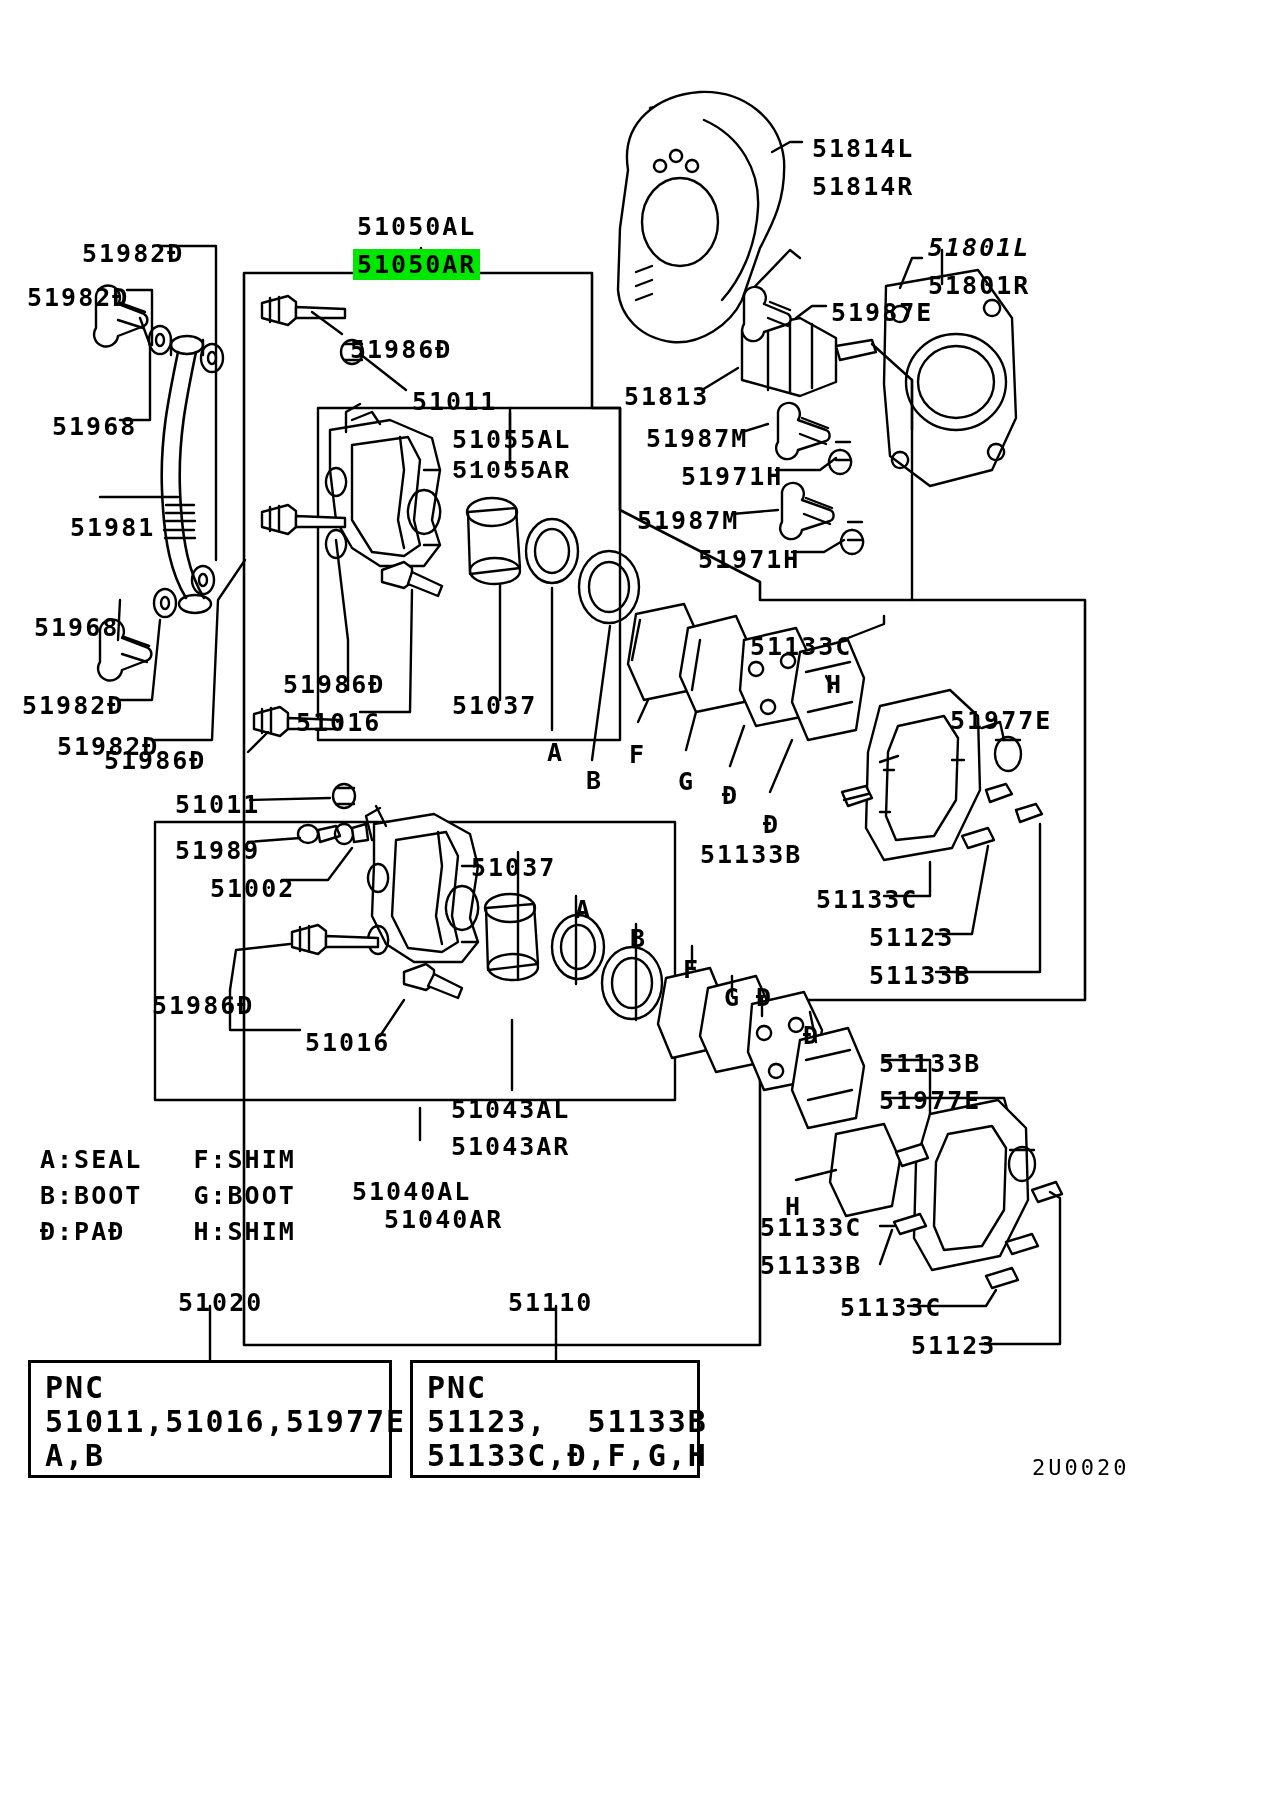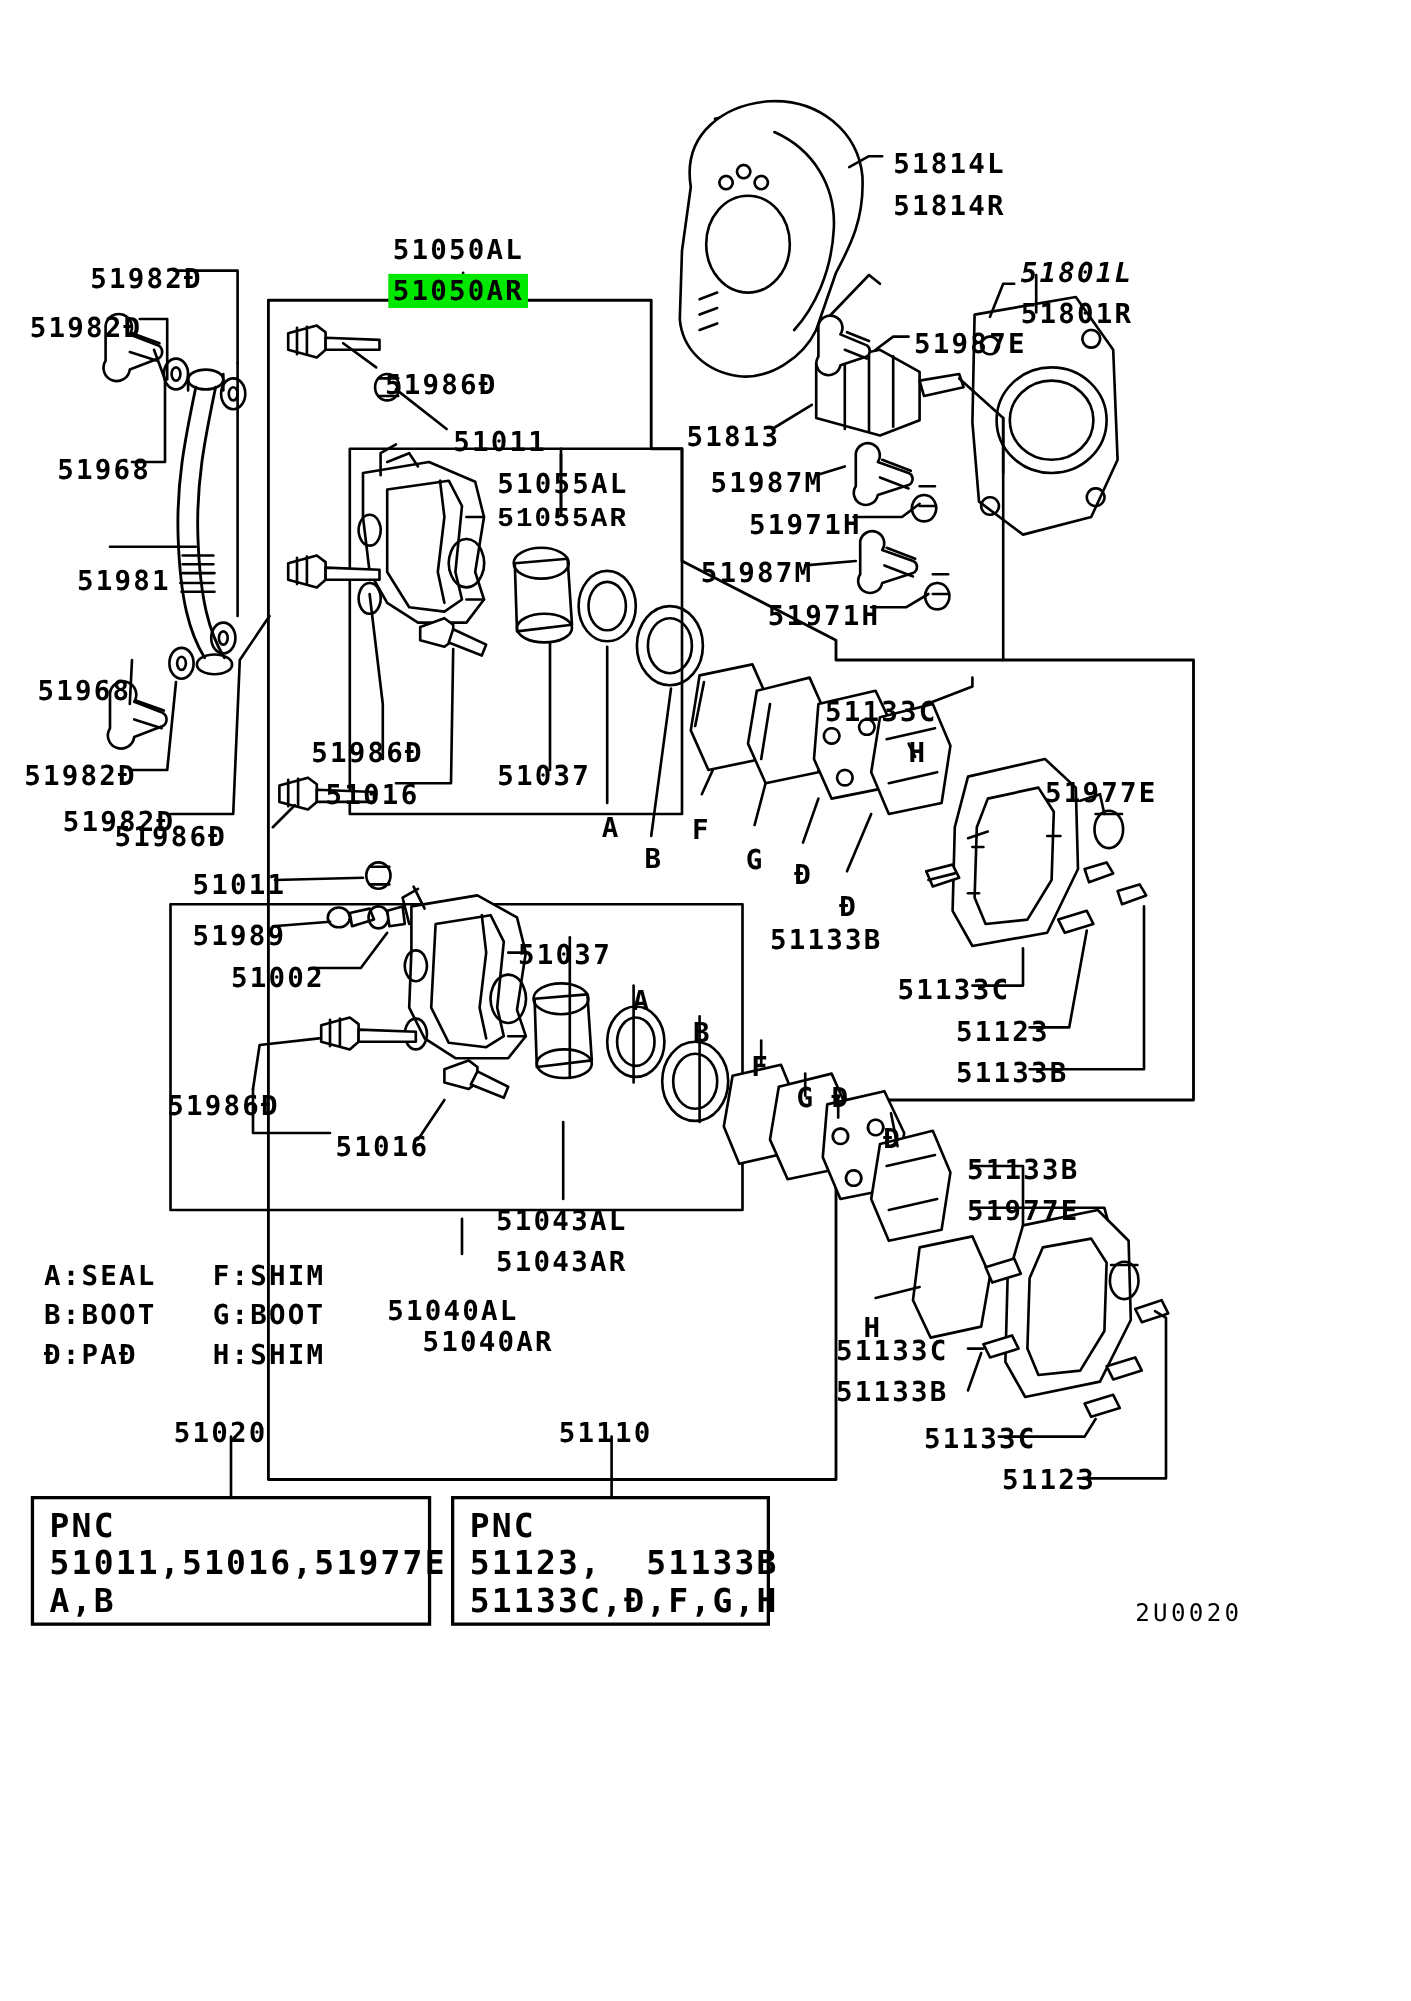--- a/index.html
+++ b/index.html
@@ -387,21 +387,21 @@
   <div class="lbl" style="left:879px; top:1048px;">51133B</div>
   <div class="lbl" style="left:879px; top:1085px;">51977E</div>
   <div class="lbl" style="left:785px; top:1191px;">H</div>
   <div class="lbl" style="left:760px; top:1212px;">51133C</div>
   <div class="lbl" style="left:760px; top:1250px;">51133B</div>
   <div class="lbl" style="left:840px; top:1292px;">51133C</div>
   <div class="lbl" style="left:911px; top:1330px;">51123</div>
 
   <div class="lbl" style="left:352px; top:1176px;">51040AL</div>
   <div class="lbl" style="left:352px; top:1204px;margin-left:32px;">51040AR</div>
-  <div class="lbl" style="left:158px; top:1287px;">51020</div>
+  <div class="lbl" style="left:178px; top:1287px;">51020</div>
   <div class="lbl" style="left:508px; top:1287px;">51110</div>
 
   <div class="legend" style="left:40px; top:1142px;">A:SEAL   F:SHIM</div>
   <div class="legend" style="left:40px; top:1178px;">B:BOOT   G:BOOT</div>
   <div class="legend" style="left:40px; top:1214px;">Ð:PAÐ    H:SHIM</div>
 
   <div class="pnc-box" style="left:28px; top:1360px; width:364px; height:118px;">
     <div class="pnc-line">PNC</div>
     <div class="pnc-line">51011,51016,51977E</div>
     <div class="pnc-line">A,B</div>

